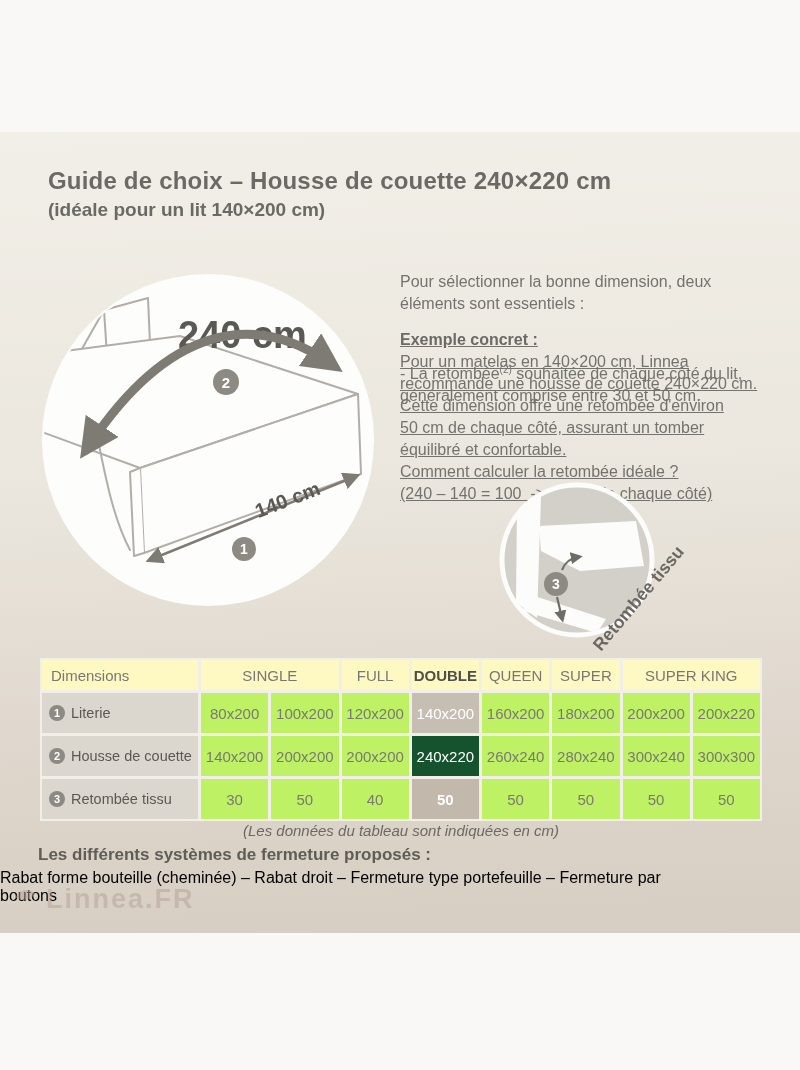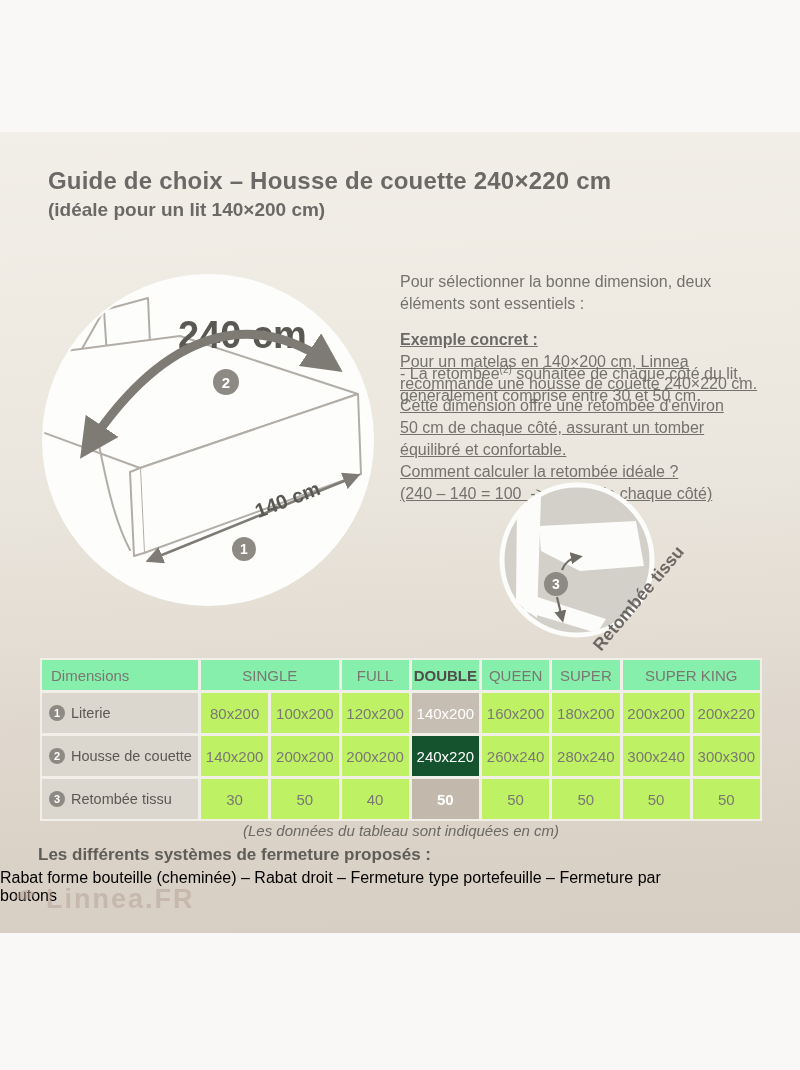--- a/index.html
+++ b/index.html
@@ -43,21 +43,21 @@
     display:grid;
     grid-template-columns:156px repeat(8, 1fr);
     grid-template-rows:30px 40px 40px 40px;
     gap:3px; padding:2px;
     background:#f2efe9;
   }
   .cell {
     display:flex; align-items:center; justify-content:center;
     background:#bef264; color:#7b7874; font-size:15px;
   }
-  .head { background:#86efac; color:#7a7772; }
+  .head { background:#fef9c3; color:#7a7772; }
   .head-corner { justify-content:flex-start; padding-left:9px; font-size:15px; }
   .span2 { grid-column:span 2; }
   .head-hl { font-weight:bold; color:#504e4a; }
   .label-cell {
     justify-content:flex-start; padding-left:7px; gap:6px;
     background:#dcd7ce; color:#5b5853; font-size:14.5px;
   }
   .hl1 { background:#c7beb3; color:#fff; }
   .hl2 { background:#14532d; color:#fff; font-weight:normal; }
   .hl3 { background:#c2b8ac; color:#fff; font-weight:bold; }

